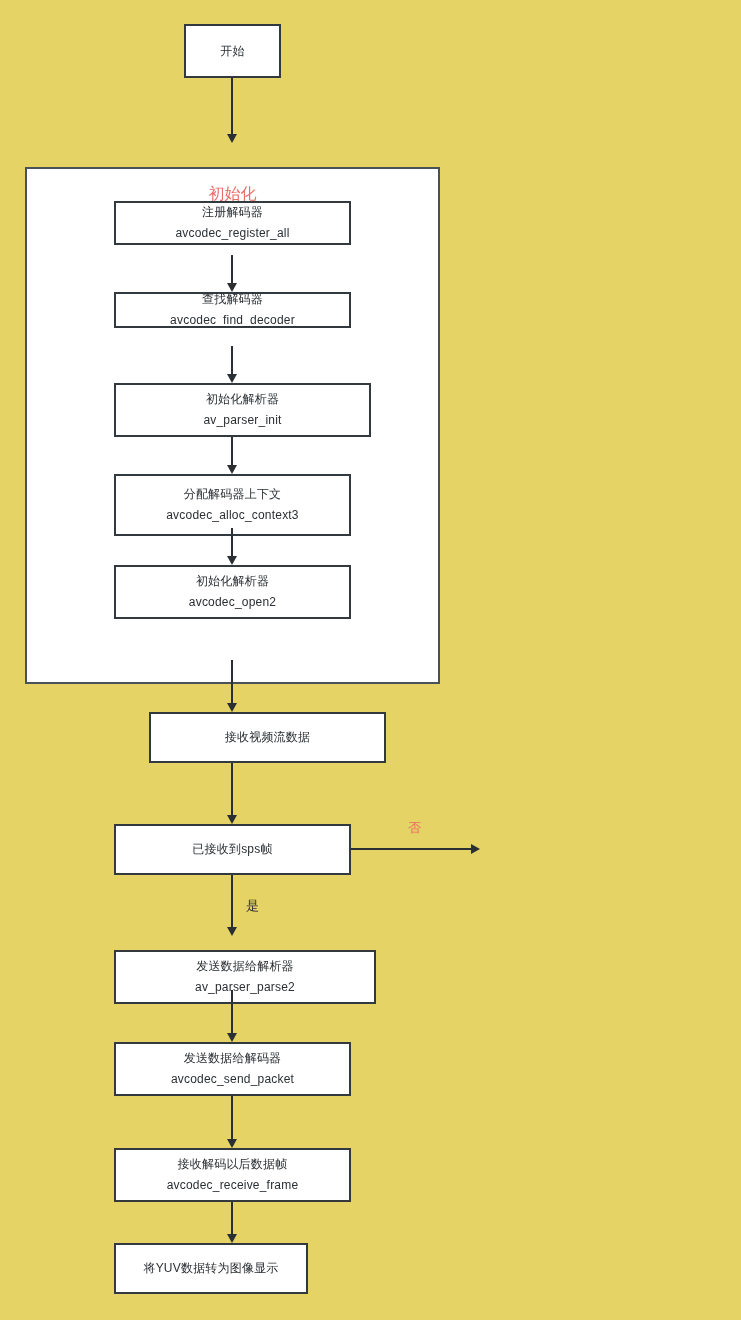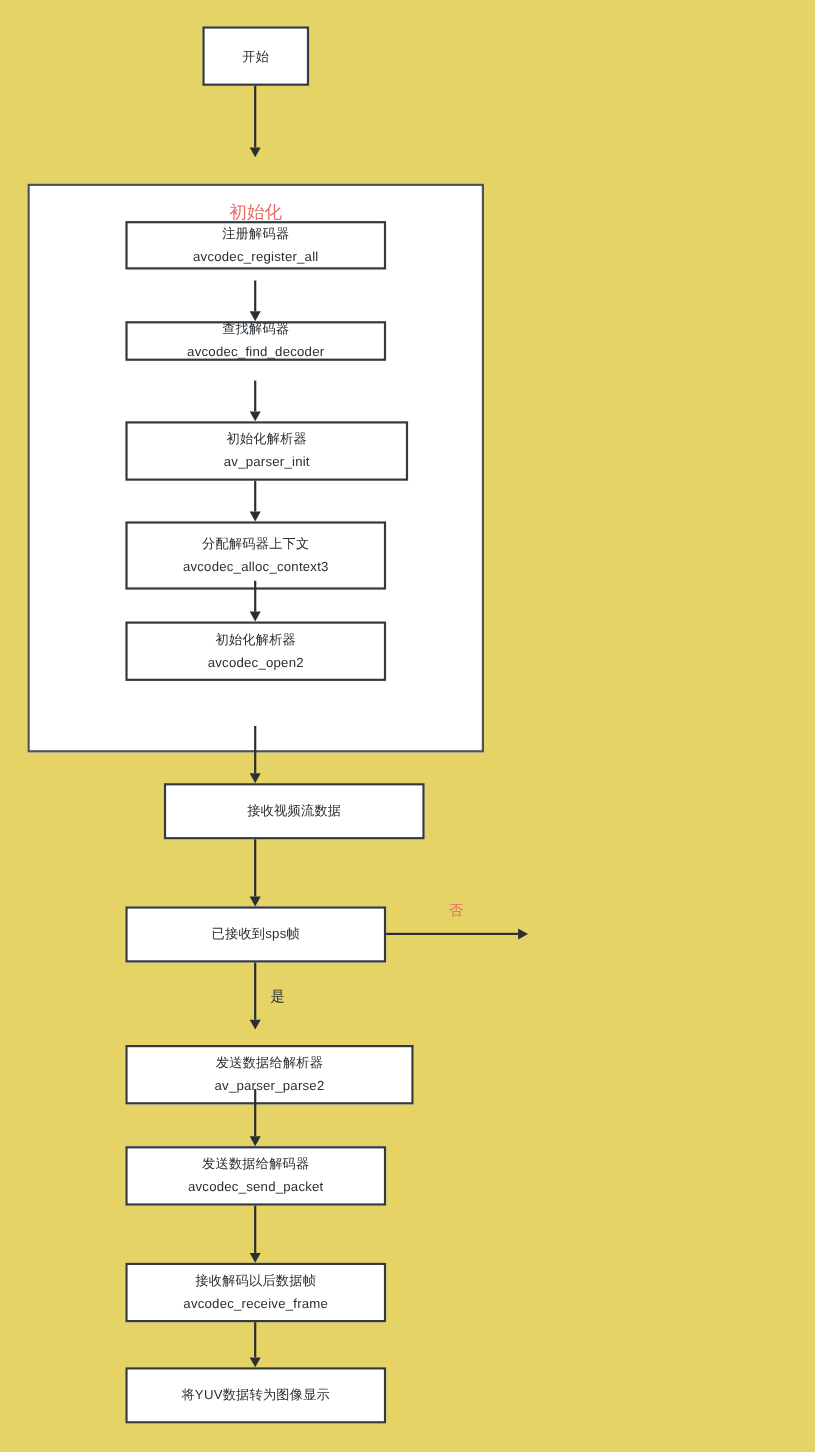--- a/index.html
+++ b/index.html
@@ -188,17 +188,17 @@
   <div class="arrow-down" style="left:227px; top:1139px;"></div>
 
   <div class="node" style="left:114px; top:1148px; width:237px; height:54px;">
     <span class="l1">接收解码以后数据帧</span>
     <span class="l2">avcodec_receive_frame</span>
   </div>
 
   <div class="vline" style="left:231px; top:1202px; height:32px;"></div>
   <div class="arrow-down" style="left:227px; top:1234px;"></div>
 
-  <div class="node" style="left:114px; top:1243px; width:237px; height:51px;align-items:center;">
+  <div class="node" style="left:114px; top:1243px; width:194px; height:51px;align-items:center;">
     <span class="l1">将YUV数据转为图像显示</span>
   </div>
 
 </div>
 
 </body></html>

